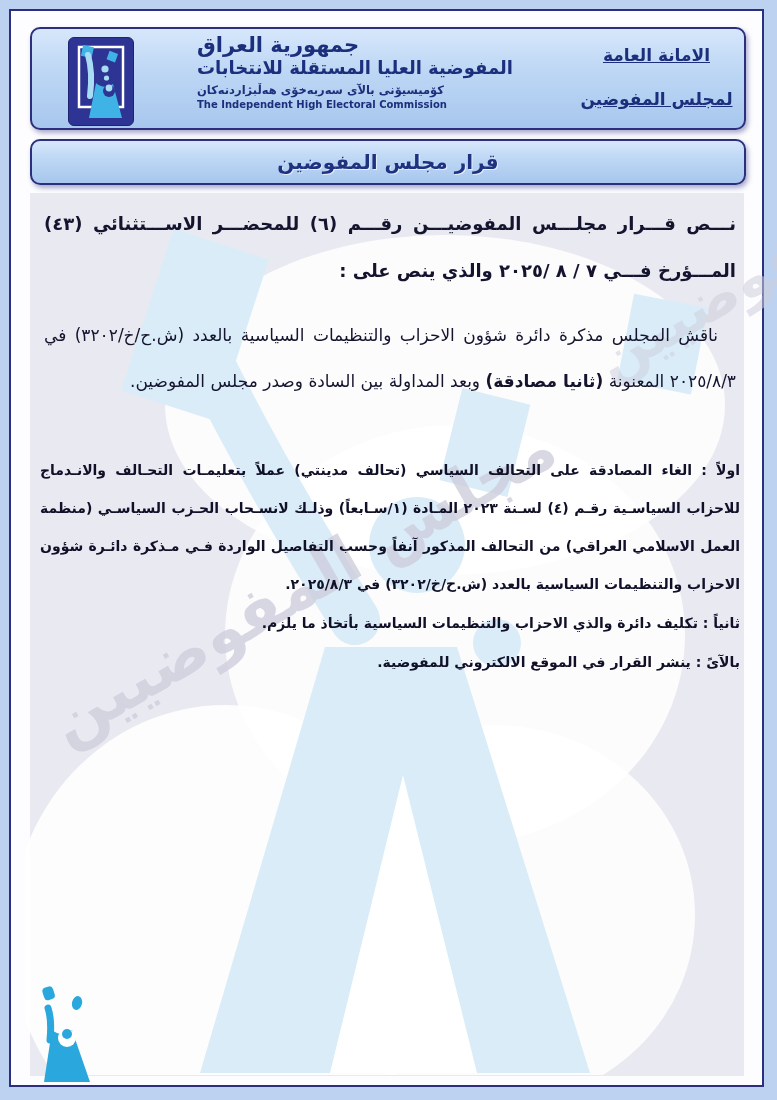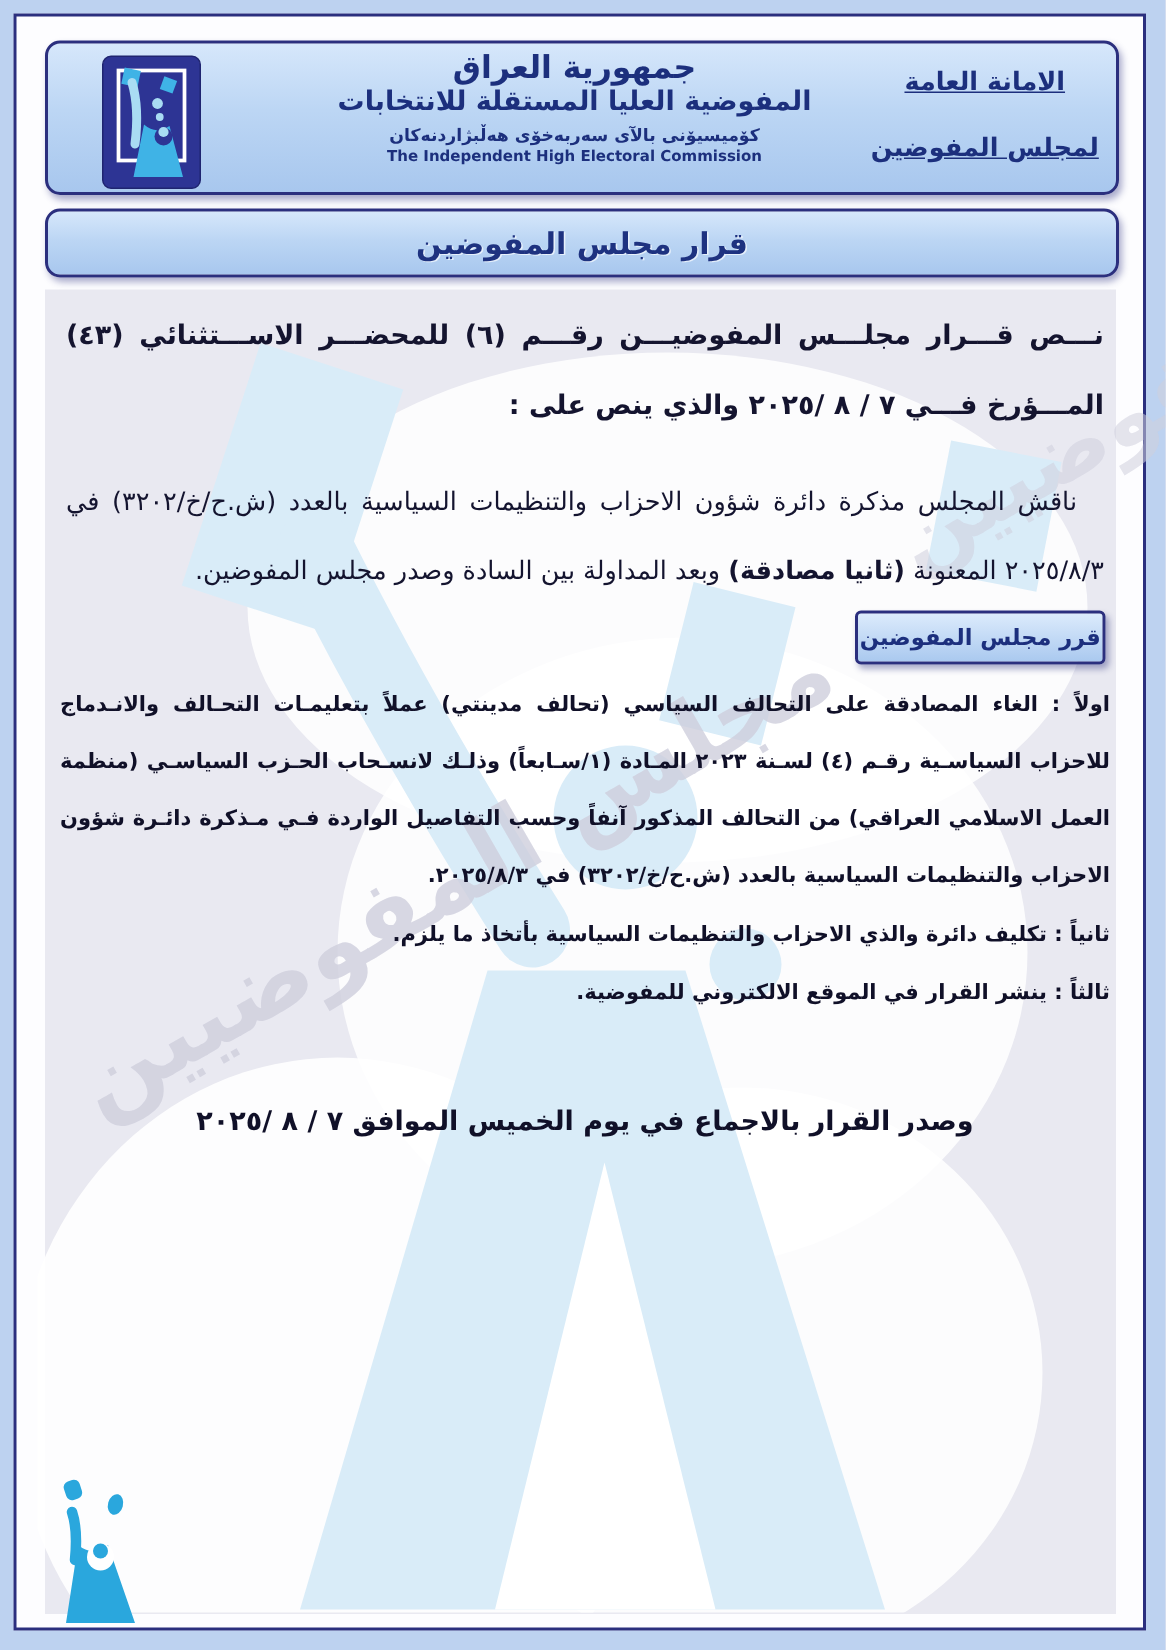--- a/index.html
+++ b/index.html
@@ -39,21 +39,21 @@
     box-shadow:2px 3px 5px rgba(43,47,126,.4);
   }
   .header-band{top:27px;height:103px;}
   .title-band{top:139px;height:46px;display:flex;align-items:center;justify-content:center;}
 
   .logo-box{
     position:absolute;left:36px;top:8px;width:64px;height:87px;
     background:#2d3494;border:1px solid #1f2470;border-radius:6px;
   }
   .hdr-center{
-    position:absolute;left:165px;right:175px;top:4px;text-align:center;
+    position:absolute;left:165px;right:175px;top:4px;text-align:left;
     color:#1c2f7d;direction:rtl;line-height:1.15;
   }
   .hdr-center .l1{font-size:21px;font-weight:bold;}
   .hdr-center .l2{font-size:18px;font-weight:bold;margin-top:1px;}
   .hdr-center .l3{font-size:11.5px;font-weight:bold;margin-top:5px;}
   .hdr-center .l4{font-size:10px;font-weight:bold;margin-top:2px;font-family:"DejaVu Sans",sans-serif;}
   .hdr-right{
     position:absolute;right:10px;top:16px;width:155px;text-align:center;
     color:#1c2f7d;font-weight:bold;font-size:17px;direction:rtl;text-decoration:underline;
   }
@@ -143,29 +143,27 @@
   </div>
 
   <div class="band title-band">
     <span class="doc-title">قرار مجلس المفوضين</span>
   </div>
 
   <div class="para p-intro">نـــص قـــرار مجلـــس المفوضيـــن رقـــم (٦) للمحضـــر الاســـتثنائي (٤٣) المـــؤرخ فـــي ٧ / ٨ /٢٠٢٥ والذي ينص على :</div>
 
   <div class="para p-preamble"><span>ناقش المجلس مذكرة دائرة شؤون الاحزاب والتنظيمات السياسية بالعدد (ش.ح/خ/٣٢٠٢) في ٢٠٢٥/٨/٣ المعنونة </span><b>(ثانيا مصادقة)</b><span> وبعد المداولة بين السادة وصدر مجلس المفوضين.</span></div>
 
-  <div class="badge">قرر مجلس المفوضين</div>
 
   <div class="para items">
     <p>اولاً : الغاء المصادقة على التحالف السياسي (تحالف مدينتي) عملاً بتعليمـات التحـالف والانـدماج للاحزاب السياسـية رقـم (٤) لسـنة ٢٠٢٣ المـادة (١/سـابعاً) وذلـك لانسـحاب الحـزب السياسـي (منظمة العمل الاسلامي العراقي) من التحالف المذكور آنفاً وحسب التفاصيل الواردة فـي مـذكرة دائـرة شؤون الاحزاب والتنظيمات السياسية بالعدد (ش.ح/خ/٣٢٠٢) في ٢٠٢٥/٨/٣.</p>
     <p>ثانياً : تكليف دائرة والذي الاحزاب والتنظيمات السياسية بأتخاذ ما يلزم.</p>
-    <p>ثالثاً : ينشر القرار في الموقع الالكتروني للمفوضية.</p>
+    <p>بالآىً : ينشر القرار في الموقع الالكتروني للمفوضية.</p>
   </div>
 
-  <div class="para closing">وصدر القرار بالاجماع في يوم الخميس الموافق ٧ / ٨ /٢٠٢٥</div>
 
   <svg class="footer-logo" viewBox="0 0 62 102" aria-hidden="true">
     <rect x="7" y="5" width="11" height="13" rx="4" fill="#2aa7dd" transform="rotate(-18 12 11)"></rect>
     <ellipse cx="41" cy="21" rx="5" ry="7" fill="#2aa7dd" transform="rotate(15 41 21)"></ellipse>
     <path d="M14,58 Q16,38 12,26" stroke="#2aa7dd" stroke-width="7" fill="none" stroke-linecap="round"></path>
     <path d="M8,100 L16,48 Q26,56 36,48 L54,100 Z" fill="#2aa7dd"></path>
     <circle cx="31" cy="56" r="9" fill="#ffffff"></circle>
     <circle cx="31" cy="52" r="5" fill="#2aa7dd"></circle>
   </svg>
 

